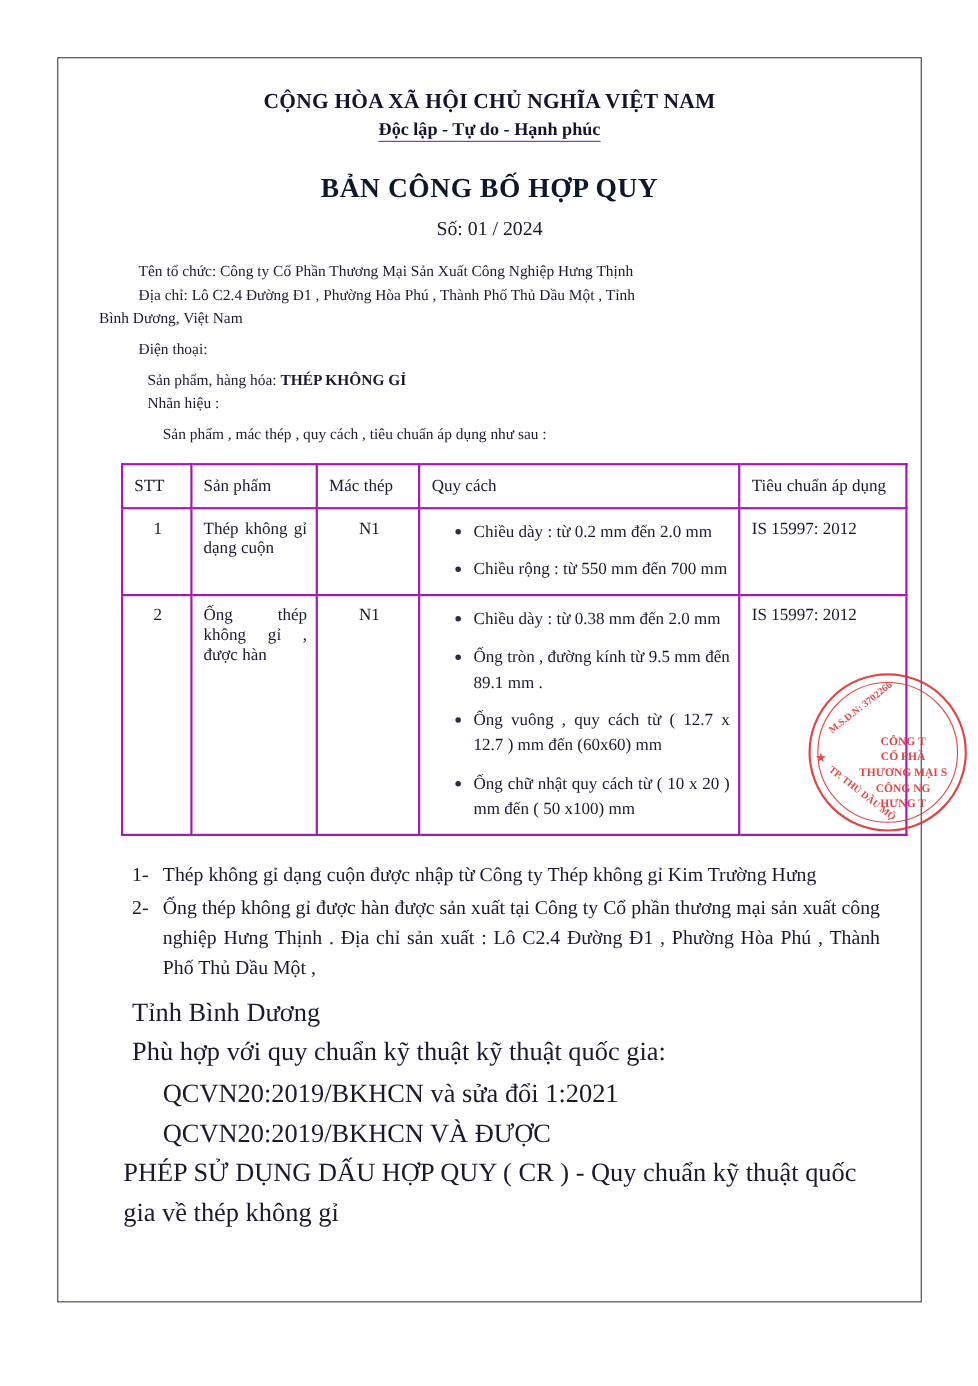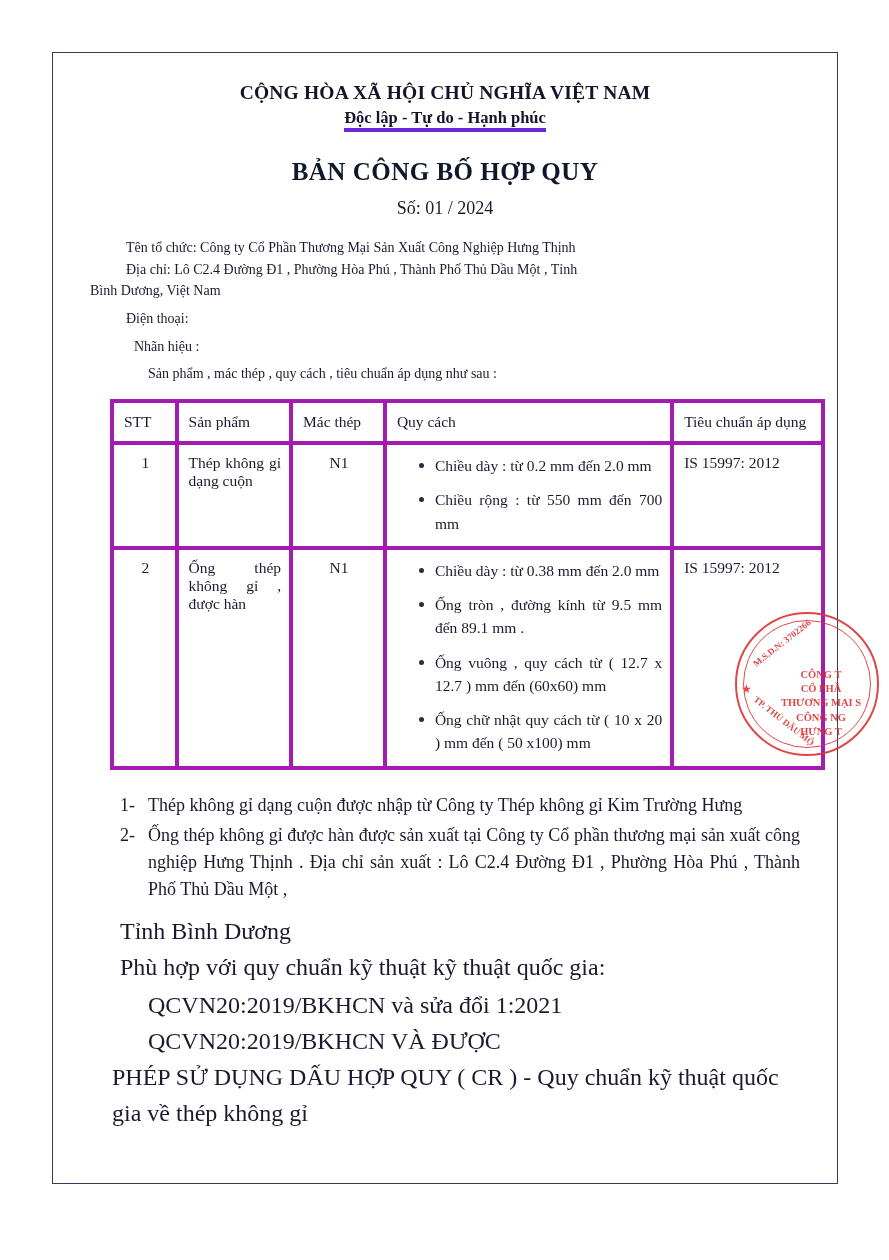--- a/index.html
+++ b/index.html
@@ -46,21 +46,21 @@
     color: #14142b;
     margin-top: 10px;
   }
   .nat-sub {
     font-weight: bold;
     font-size: 16.5px;
     margin-top: 4px;
     color: #14142b;
   }
   .nat-sub span.u {
-    border-bottom: 4px solid #6d28d9;
+    border-bottom: 1px solid #6d28d9;
     padding-bottom: 1px;
   }
   .doc-title {
     font-weight: bold;
     font-size: 25px;
     margin-top: 30px;
     letter-spacing: 0.5px;
     color: #0f172a;
   }
   .doc-number {
@@ -85,21 +85,21 @@
   .bold { font-weight: bold; }
   .spacer-xs { height: 6px; }
 
   table.spec {
     border-collapse: collapse;
     width: 715px;
     margin: 14px 0 0 20px;
     font-size: 15.5px;
   }
   table.spec th, table.spec td {
-    border: 4px solid #a21caf;
+    border: 2px solid #a21caf;
     vertical-align: top;
     padding: 9px 8px 9px 10px;
   }
   table.spec th {
     font-weight: normal;
     text-align: left;
     font-size: 15.5px;
     padding-top: 10px;
     padding-bottom: 10px;
   }
@@ -224,20 +224,24 @@
     <div class="center doc-title">BẢN CÔNG BỐ HỢP QUY</div>
     <div class="center doc-number">Số: 01 / 2024</div>
 
     <div class="body-block">
       <div class="line-ind">Tên tổ chức: Công ty Cổ Phần Thương Mại Sản Xuất Công Nghiệp Hưng Thịnh</div>
       <div class="line-ind">Địa chỉ: Lô C2.4 Đường Đ1 , Phường Hòa Phú , Thành Phố Thủ Dầu Một , Tỉnh</div>
       <div>Bình Dương, Việt Nam</div>
       <div class="spacer-xs"></div>
       <div class="line-ind">Điện thoại:</div>
       <div class="spacer-xs"></div>
+      <div class="line-ind2">
+        <span>Sản phẩm, hàng hóa:</span>
+        <span class="bold">THÉP KHÔNG GỈ</span>
+      </div>
       <div class="line-ind2">Nhãn hiệu :</div>
       <div class="spacer-xs"></div>
       <div class="line-ind3">Sản phẩm , mác thép , quy cách , tiêu chuẩn áp dụng như sau :</div>
     </div>
 
     <table class="spec">
       <thead>
         <tr>
           <th class="col-stt">STT</th>
           <th class="col-sp">Sản phẩm</th>

